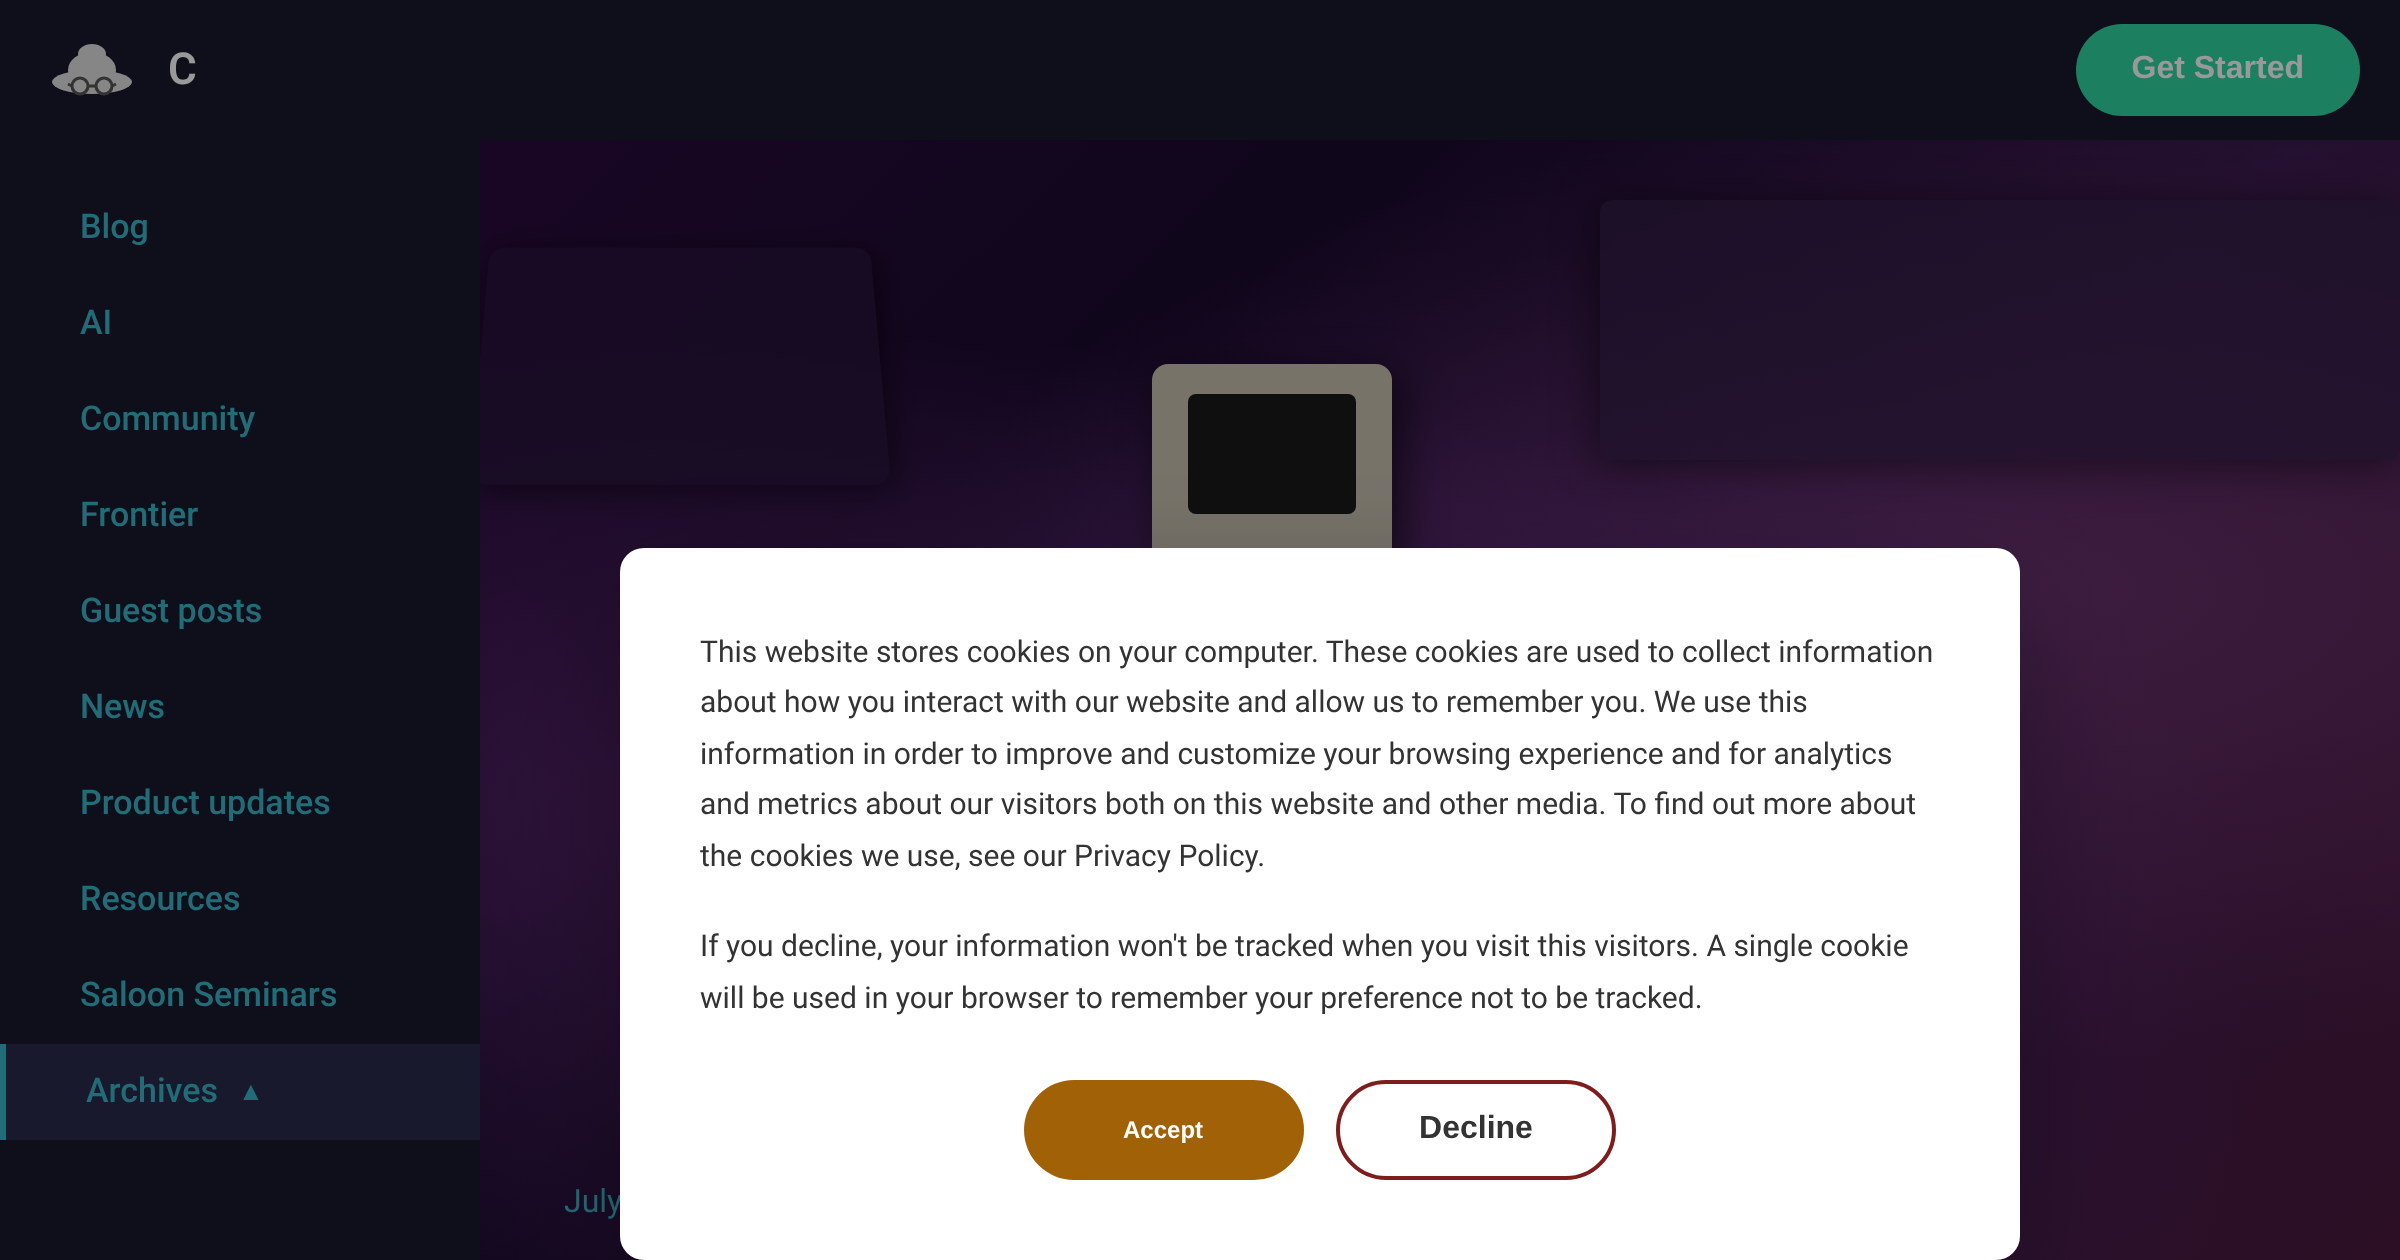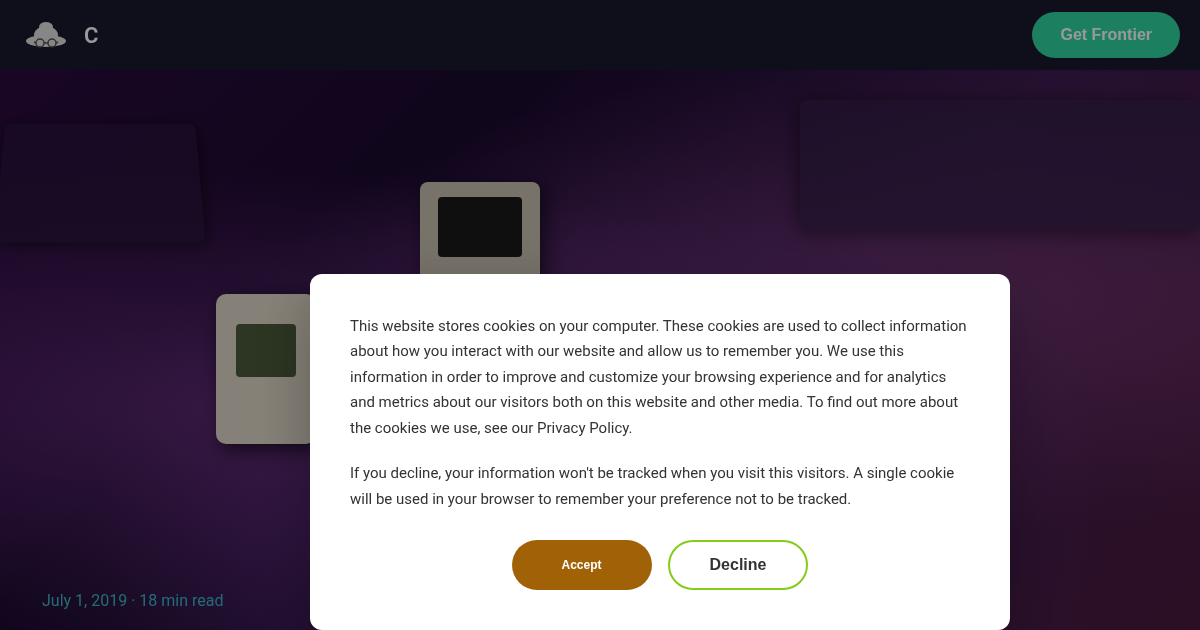--- a/index.html
+++ b/index.html
@@ -205,21 +205,21 @@
       border-radius: 30px;
       padding: 14px 40px;
       font-size: 12px;
       font-weight: 600;
       cursor: pointer;
       min-width: 140px;
     }
     .btn-decline {
       background: #fff;
       color: #333;
-      border: 2px solid #84cc16;
+      border: 2px solid #7f1d1d;
       border-radius: 30px;
       padding: 14px 40px;
       font-size: 16px;
       font-weight: 600;
       cursor: pointer;
       min-width: 140px;
     }
   </style>
 </head>
 <body>
@@ -235,25 +235,40 @@
 
         <circle cx="20" cy="34" r="4" fill="none" stroke="#555" stroke-width="1.5"></circle>
         <circle cx="32" cy="34" r="4" fill="none" stroke="#555" stroke-width="1.5"></circle>
         <line x1="24" y1="34" x2="28" y2="34" stroke="#555" stroke-width="1.5"></line>
         <line x1="16" y1="34" x2="14" y2="33" stroke="#555" stroke-width="1.5"></line>
         <line x1="36" y1="34" x2="38" y2="33" stroke="#555" stroke-width="1.5"></line>
       </svg>
     </div>
     <span class="logo-text">C</span>
   </div>
-  <button class="get-started-btn">Get Frontier</button>
+  <button class="get-started-btn">Get Started</button>
 </header>
 
 <div class="page-layout">
 
+  <nav class="sidebar">
+    <a class="sidebar-nav-item">Blog</a>
+    <a class="sidebar-nav-item">AI</a>
+    <a class="sidebar-nav-item">Community</a>
+    <a class="sidebar-nav-item">Frontier</a>
+    <a class="sidebar-nav-item">Guest posts</a>
+    <a class="sidebar-nav-item">News</a>
+    <a class="sidebar-nav-item">Product updates</a>
+    <a class="sidebar-nav-item">Resources</a>
+    <a class="sidebar-nav-item">Saloon Seminars</a>
+    <div class="sidebar-archives">
+      <span>Archives</span>
+      <span class="archives-arrow">▲</span>
+    </div>
+  </nav>
 
   <main class="main-content">
     <div class="hero-image">
 
       <div class="keyboard-left"></div>
       <div class="keyboard-right"></div>
       <div class="retro-computer">
         <div class="retro-screen"></div>
       </div>
       <div class="gameboy">

